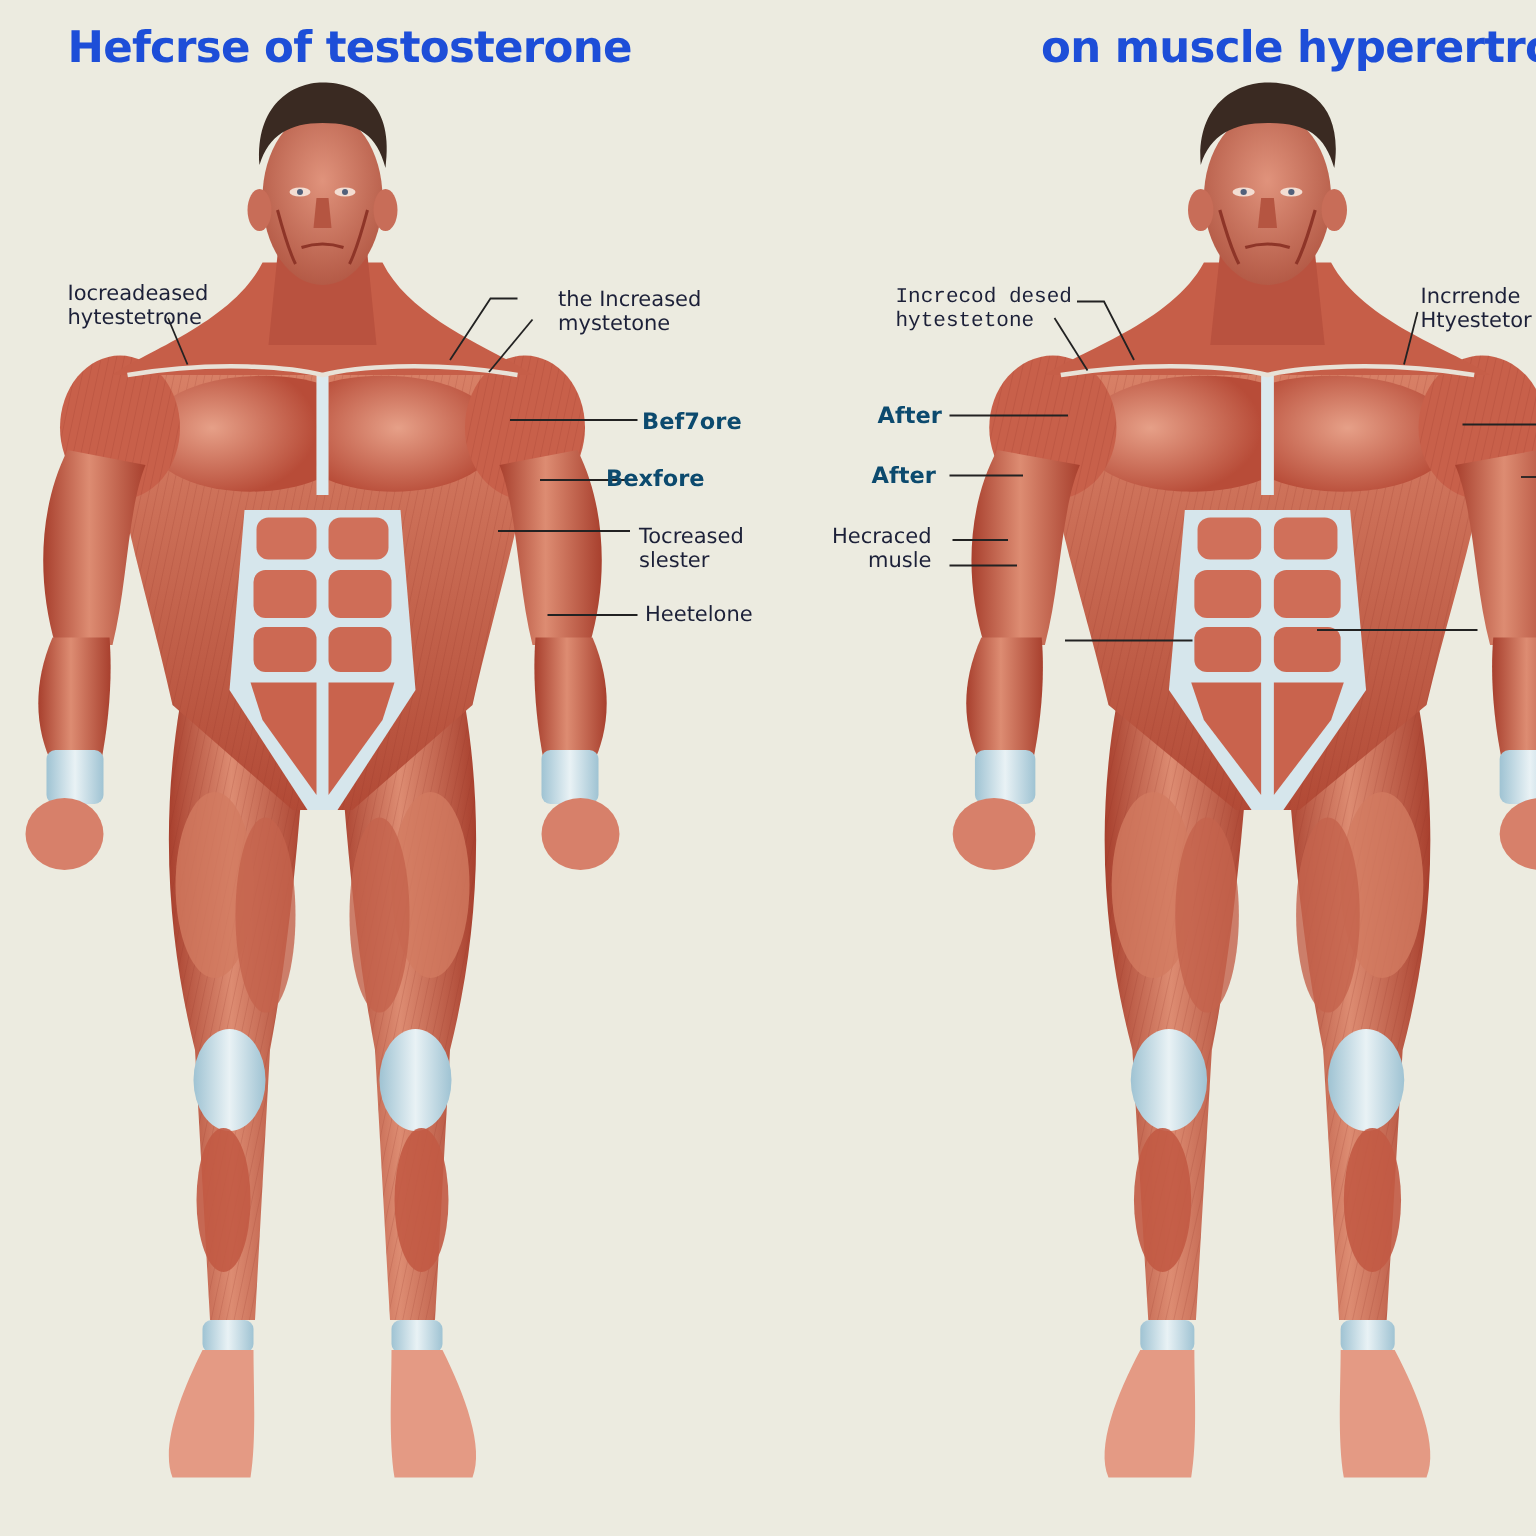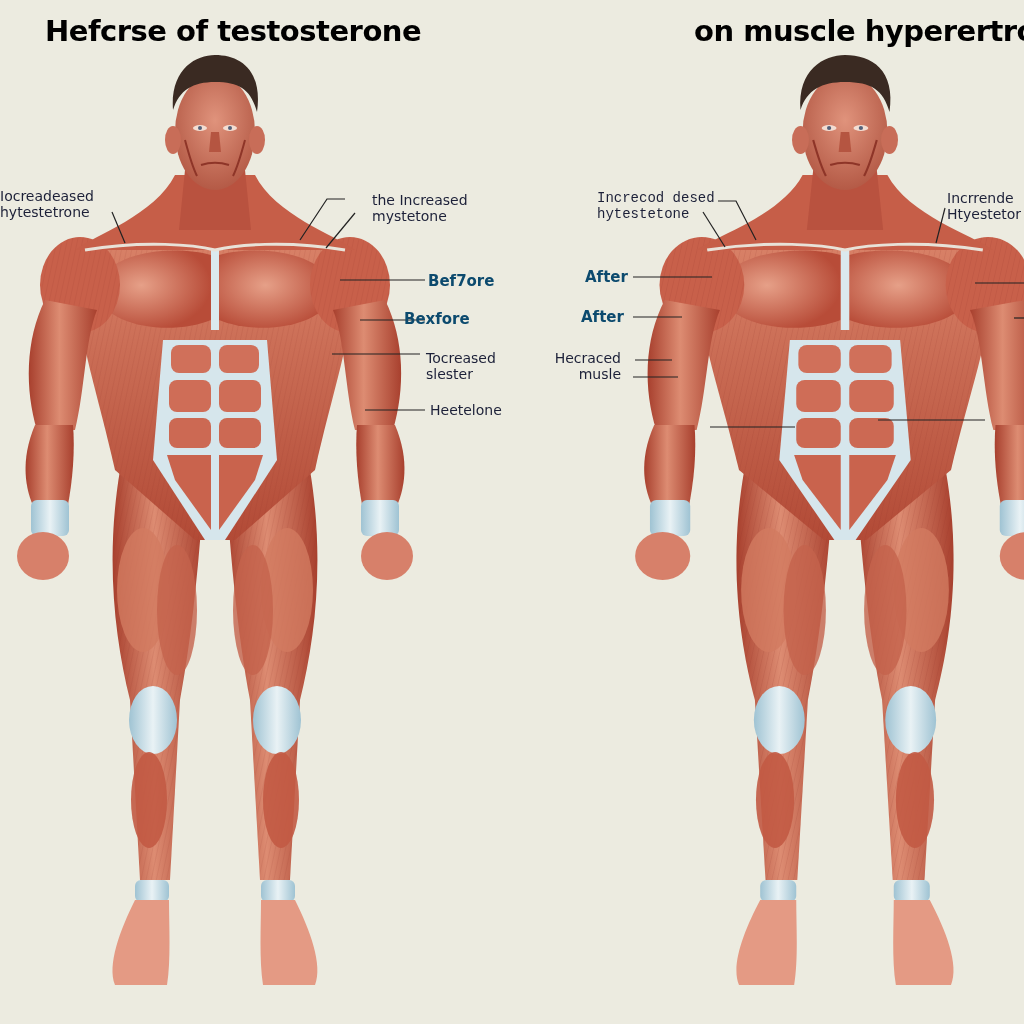--- a/index.html
+++ b/index.html
@@ -5,21 +5,21 @@
   html, body { margin:0; padding:0; }
   body {
     width:1024px; height:1024px; overflow:hidden;
     background:#ecebe0;
     font-family:"Liberation Sans", "DejaVu Sans", sans-serif;
     position:relative;
   }
   .title {
     position:absolute; top:14px;
     font-family:"DejaVu Sans", sans-serif;
-    font-weight:bold; font-size:29px; color:#000000;
+    font-weight:bold; font-size:29px; color:#1d4ed8;
     letter-spacing:-0.5px; white-space:nowrap;
   }
   .title.left { left:45px; }
   .title.right { left:694px; }
   svg.scene { position:absolute; left:0; top:0; }
   .label {
     position:absolute; font-size:14px; line-height:16px; color:#1c2038;
     white-space:nowrap; font-family:"DejaVu Sans", sans-serif;
   }
   .label.bold { font-size:15px; font-weight:bold; color:#0c4a6e; }
@@ -163,21 +163,21 @@
     <line x1="635" y1="360" x2="672" y2="360"></line>
     <line x1="633" y1="377" x2="678" y2="377"></line>
     <line x1="710" y1="427" x2="795" y2="427"></line>
     <line x1="878" y1="420" x2="985" y2="420"></line>
     <line x1="945" y1="208" x2="936" y2="243"></line>
     <line x1="975" y1="283" x2="1024" y2="283"></line>
     <line x1="1014" y1="318" x2="1024" y2="318"></line>
   </g>
 </svg>
 
-<div class="label" style="left:0;top:188px;">
+<div class="label" style="left:0;top:188px;padding-left:45px;">
   <div>Iocreadeased</div>
   <div>hytestetrone</div>
 </div>
 <div class="label" style="left:352px;top:192px;margin-left:20px;">
   <div>the Increased</div>
   <div>mystetone</div>
 </div>
 <div class="label bold" style="left:428px;top:273px;">Bef7ore</div>
 <div class="label bold" style="left:404px;top:311px;">Bexfore</div>
 <div class="label" style="left:426px;top:350px;">

